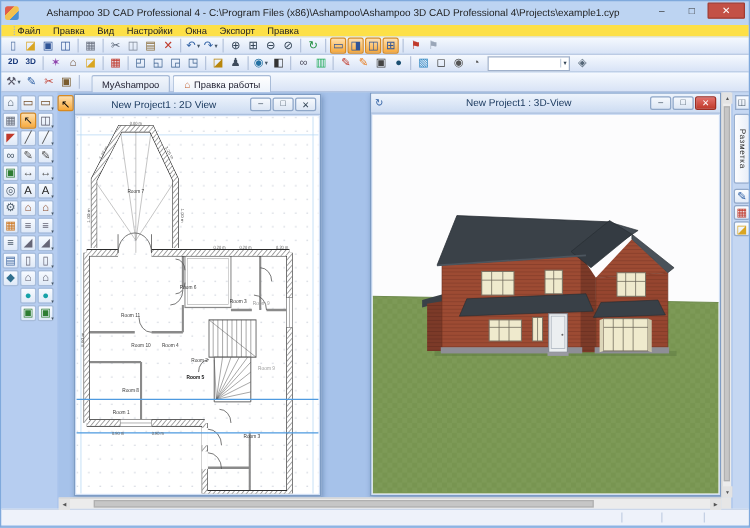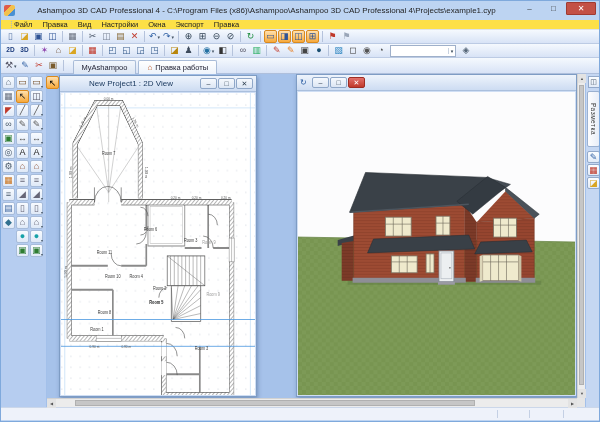--- a/index.html
+++ b/index.html
@@ -527,20 +527,21 @@
               <text x="40" y="257" text-anchor="middle" class="dim">0.90 m</text>
               <text x="78" y="257" text-anchor="middle" class="dim">0.90 m</text>
             </g>
         </svg>
       </div>
     </div>
 
     <div class="cw" style="left:249px;top:0;width:281px;height:323px">
       <div class="cw-title">
         <span class="cw-icon">↻</span>
+        <span class="t">New Project1 : 3D-View</span>
         <span class="cwc">–</span>
         <span class="cwc">□</span>
         <span class="cwc close-active">✕</span>
       </div>
       <div class="cw-body">
         <svg viewBox="0 0 279 305" preserveAspectRatio="none">
           <defs>
             <pattern id="grass" width="8" height="8" patternUnits="userSpaceOnUse">
               <rect width="8" height="8" fill="#7d9a57"></rect>
               <rect width="4" height="4" fill="#789551"></rect>

